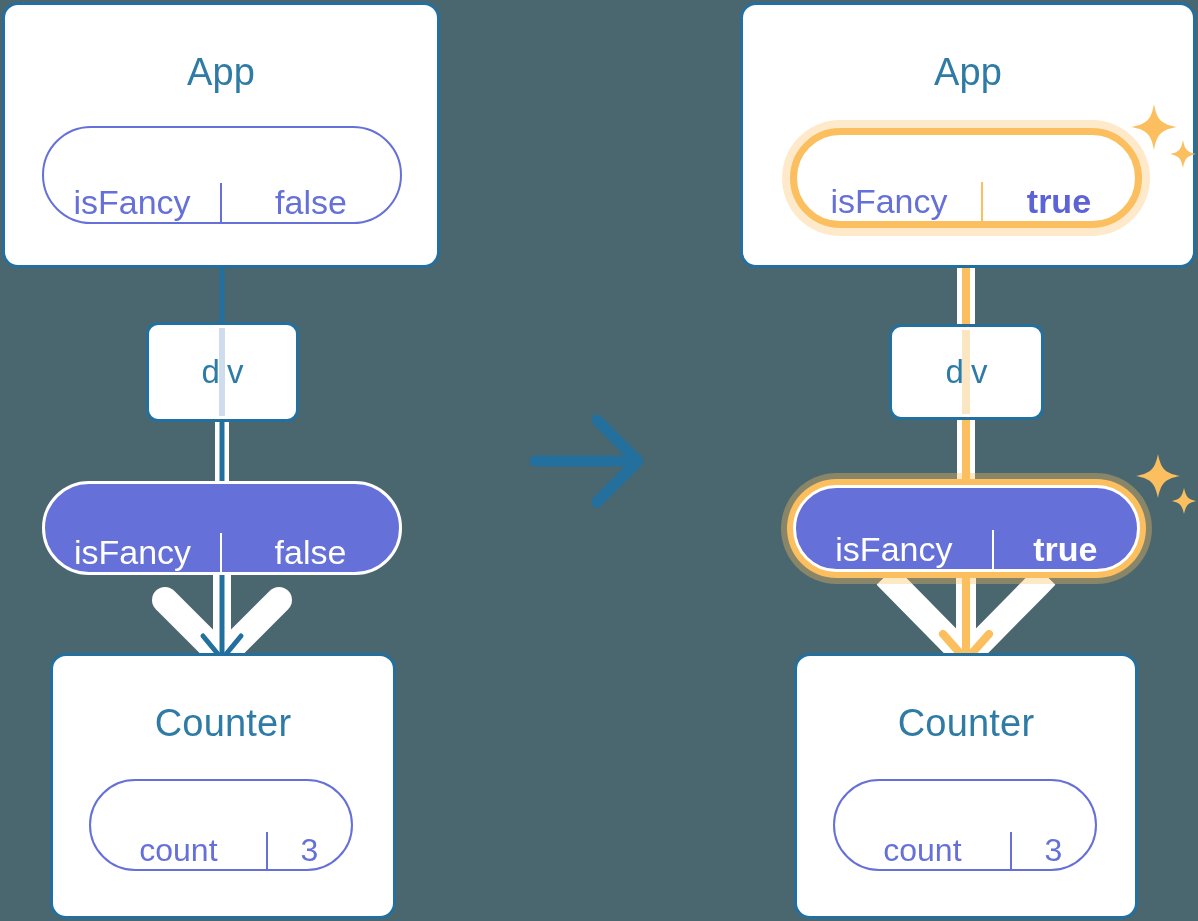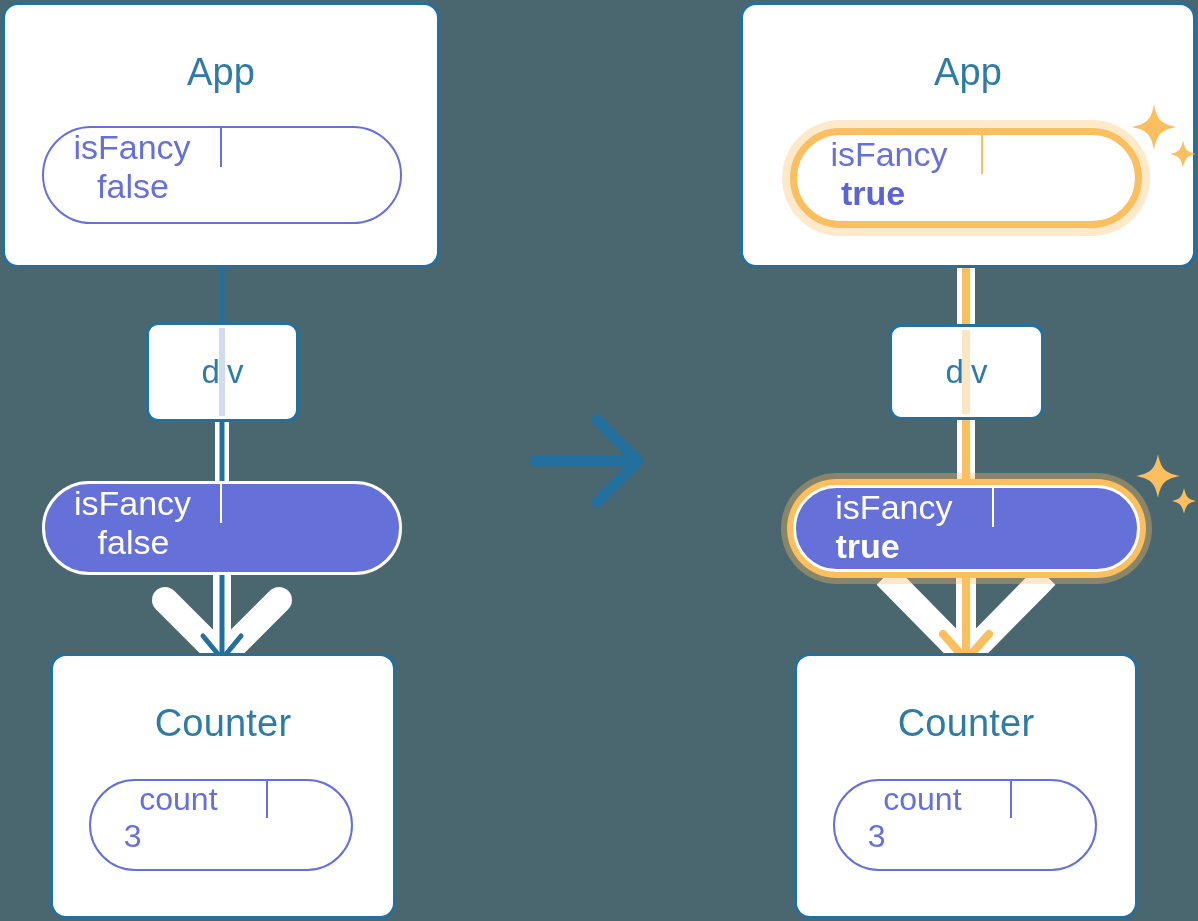--- a/index.html
+++ b/index.html
@@ -58,24 +58,23 @@
     justify-content: center;
     color: #2e7ba6;
     font-size: 33px;
   }
 
   
   .pill {
     position: absolute;
     box-sizing: border-box;
     display: flex;
-    align-items: flex-start;
+    align-items: flex-end;
     border-radius: 999px;
     overflow: hidden;
-    flex-direction: column;
   }
   .pill .pill-key,
   .pill .pill-val {
     display: flex;
     align-items: center;
     justify-content: center;
     box-sizing: border-box;
     white-space: nowrap;
   }
 

